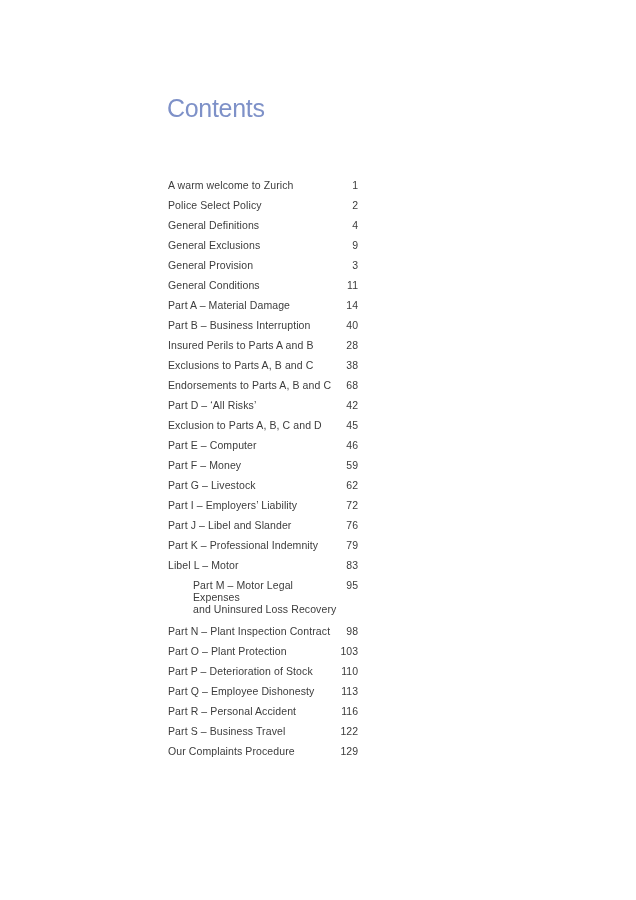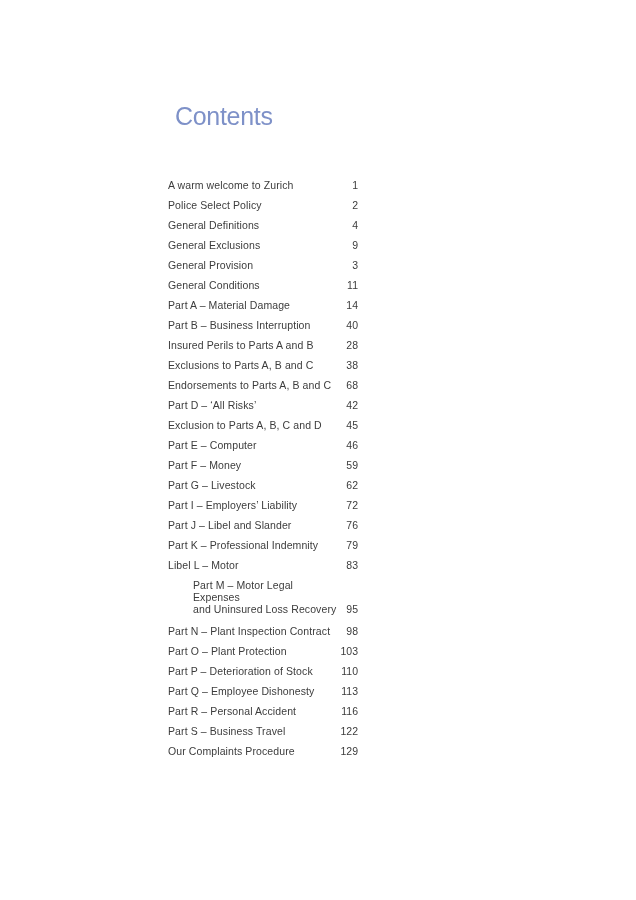--- a/index.html
+++ b/index.html
@@ -12,38 +12,37 @@
     width: 636px;
     height: 900px;
     background: #ffffff;
     font-family: "Liberation Sans", sans-serif;
     overflow: hidden;
   }
   .title {
     position: absolute;
     left: 167px;
     top: 94px;
-    margin: 8px;
+    margin: 0;
     font-size: 25px;
     font-weight: 400;
     letter-spacing: -0.3px;
     color: #7e91c8;
   }
   .toc {
     position: absolute;
     left: 168px;
     top: 179px;
     width: 190px;
     display: flex;
     flex-direction: column;
   }
   .toc-row {
     display: flex;
     justify-content: space-between;
-    align-items: flex-end;
     margin-bottom: 8px;
     font-size: 10.5px;
     line-height: 12px;
     color: #3c3c3c;
     cursor: default;
   }
   .toc-row.two-line {
     margin-bottom: 10px;
     margin-left: 25px;
   }

